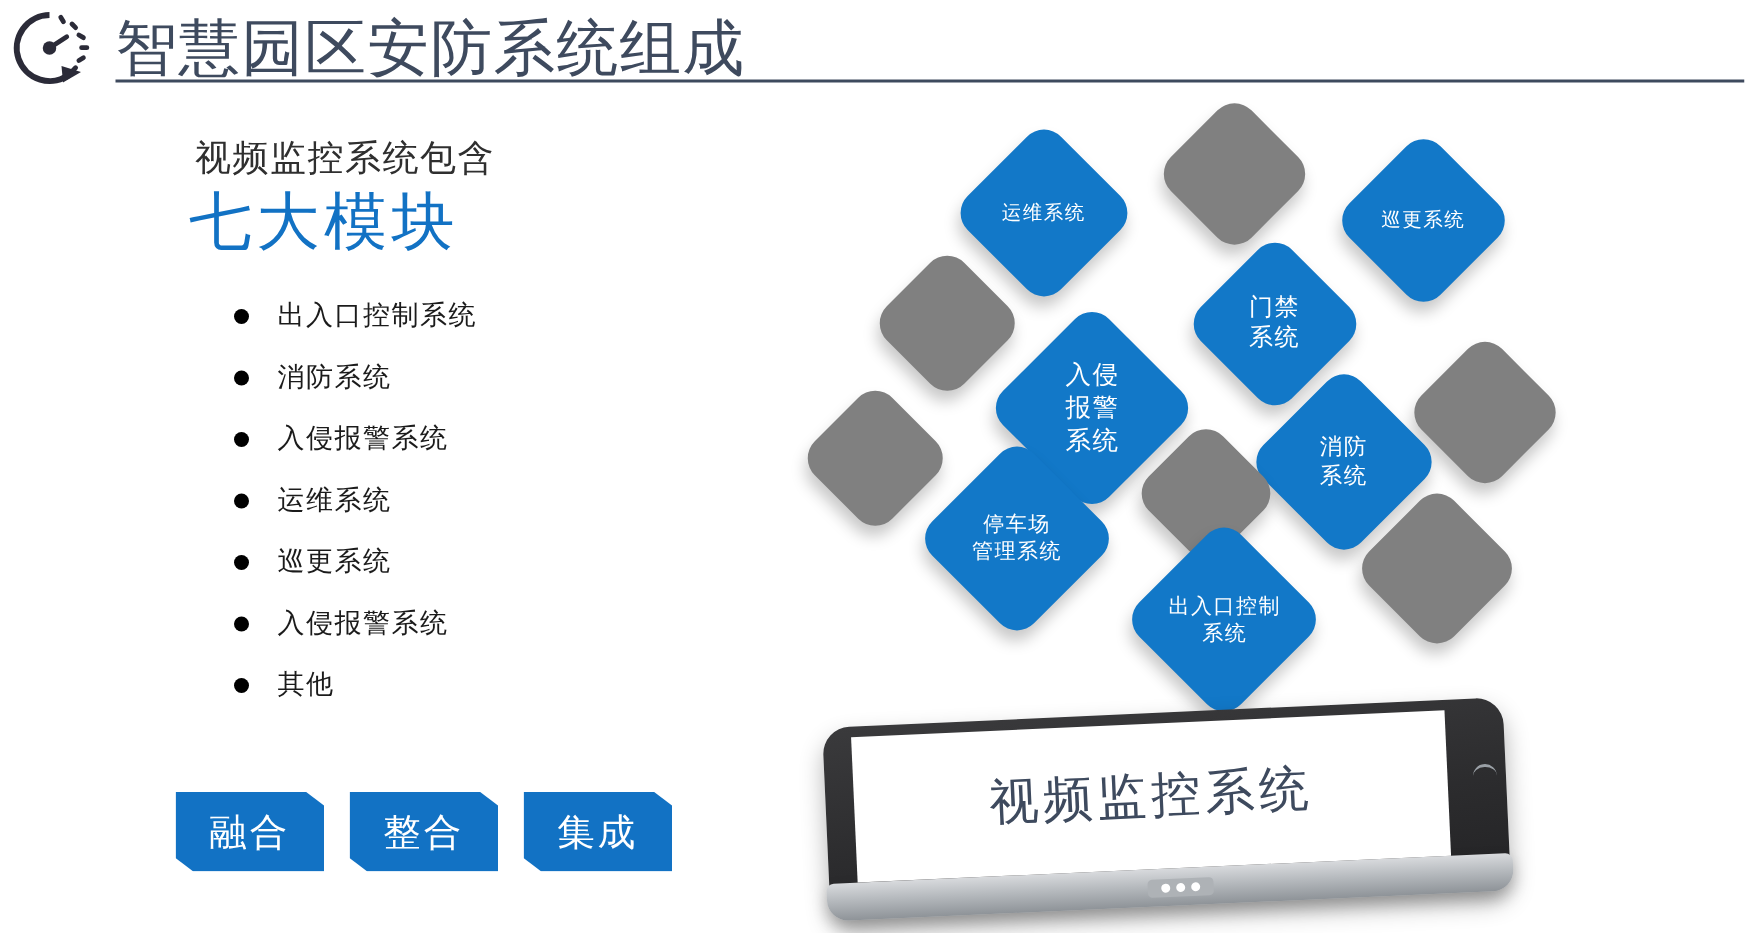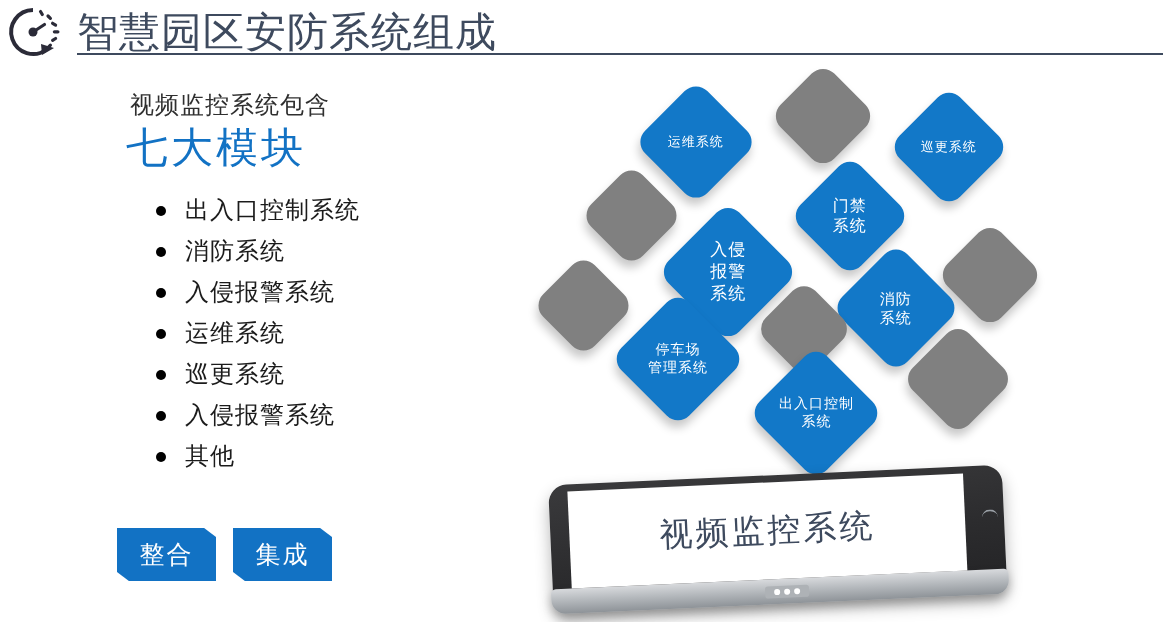--- a/index.html
+++ b/index.html
@@ -81,21 +81,21 @@
     position: absolute;
     left: 150px;
     top: 128px;
     list-style: none;
     margin: 0;
     padding: 0;
   }
   #module-list li {
     height: 41px;
     line-height: 41px;
-    font-size: 24px;
+    font-size: 18px;
     color: #1b1b1b;
     font-family: "Liberation Serif", "DejaVu Serif", serif;
     letter-spacing: 1px;
     white-space: nowrap;
     position: relative;
     padding-left: 35px;
   }
   #module-list li .bullet {
     position: absolute;
     left: 6px;
@@ -289,20 +289,21 @@
       <span class="bullet"></span>
       <span>入侵报警系统</span>
     </li>
     <li>
       <span class="bullet"></span>
       <span>其他</span>
     </li>
   </ul>
 
   <div id="tag-row">
+    <div class="tag-btn">融合</div>
     <div class="tag-btn">整合</div>
     <div class="tag-btn">集成</div>
   </div>
 </div>
 
 <div id="diagram">
     <div class="diamond blue" style="left: 132px; top: 36px; width: 88px; height: 88px; background: rgb(18, 120, 200);">
       <div class="dlabel" style="font-size: 13px;">运维系统</div>
     </div>
     <div class="diamond gray" style="left: 265px; top: 16px; width: 76px; height: 76px; background: rgb(128, 128, 128);"></div>

